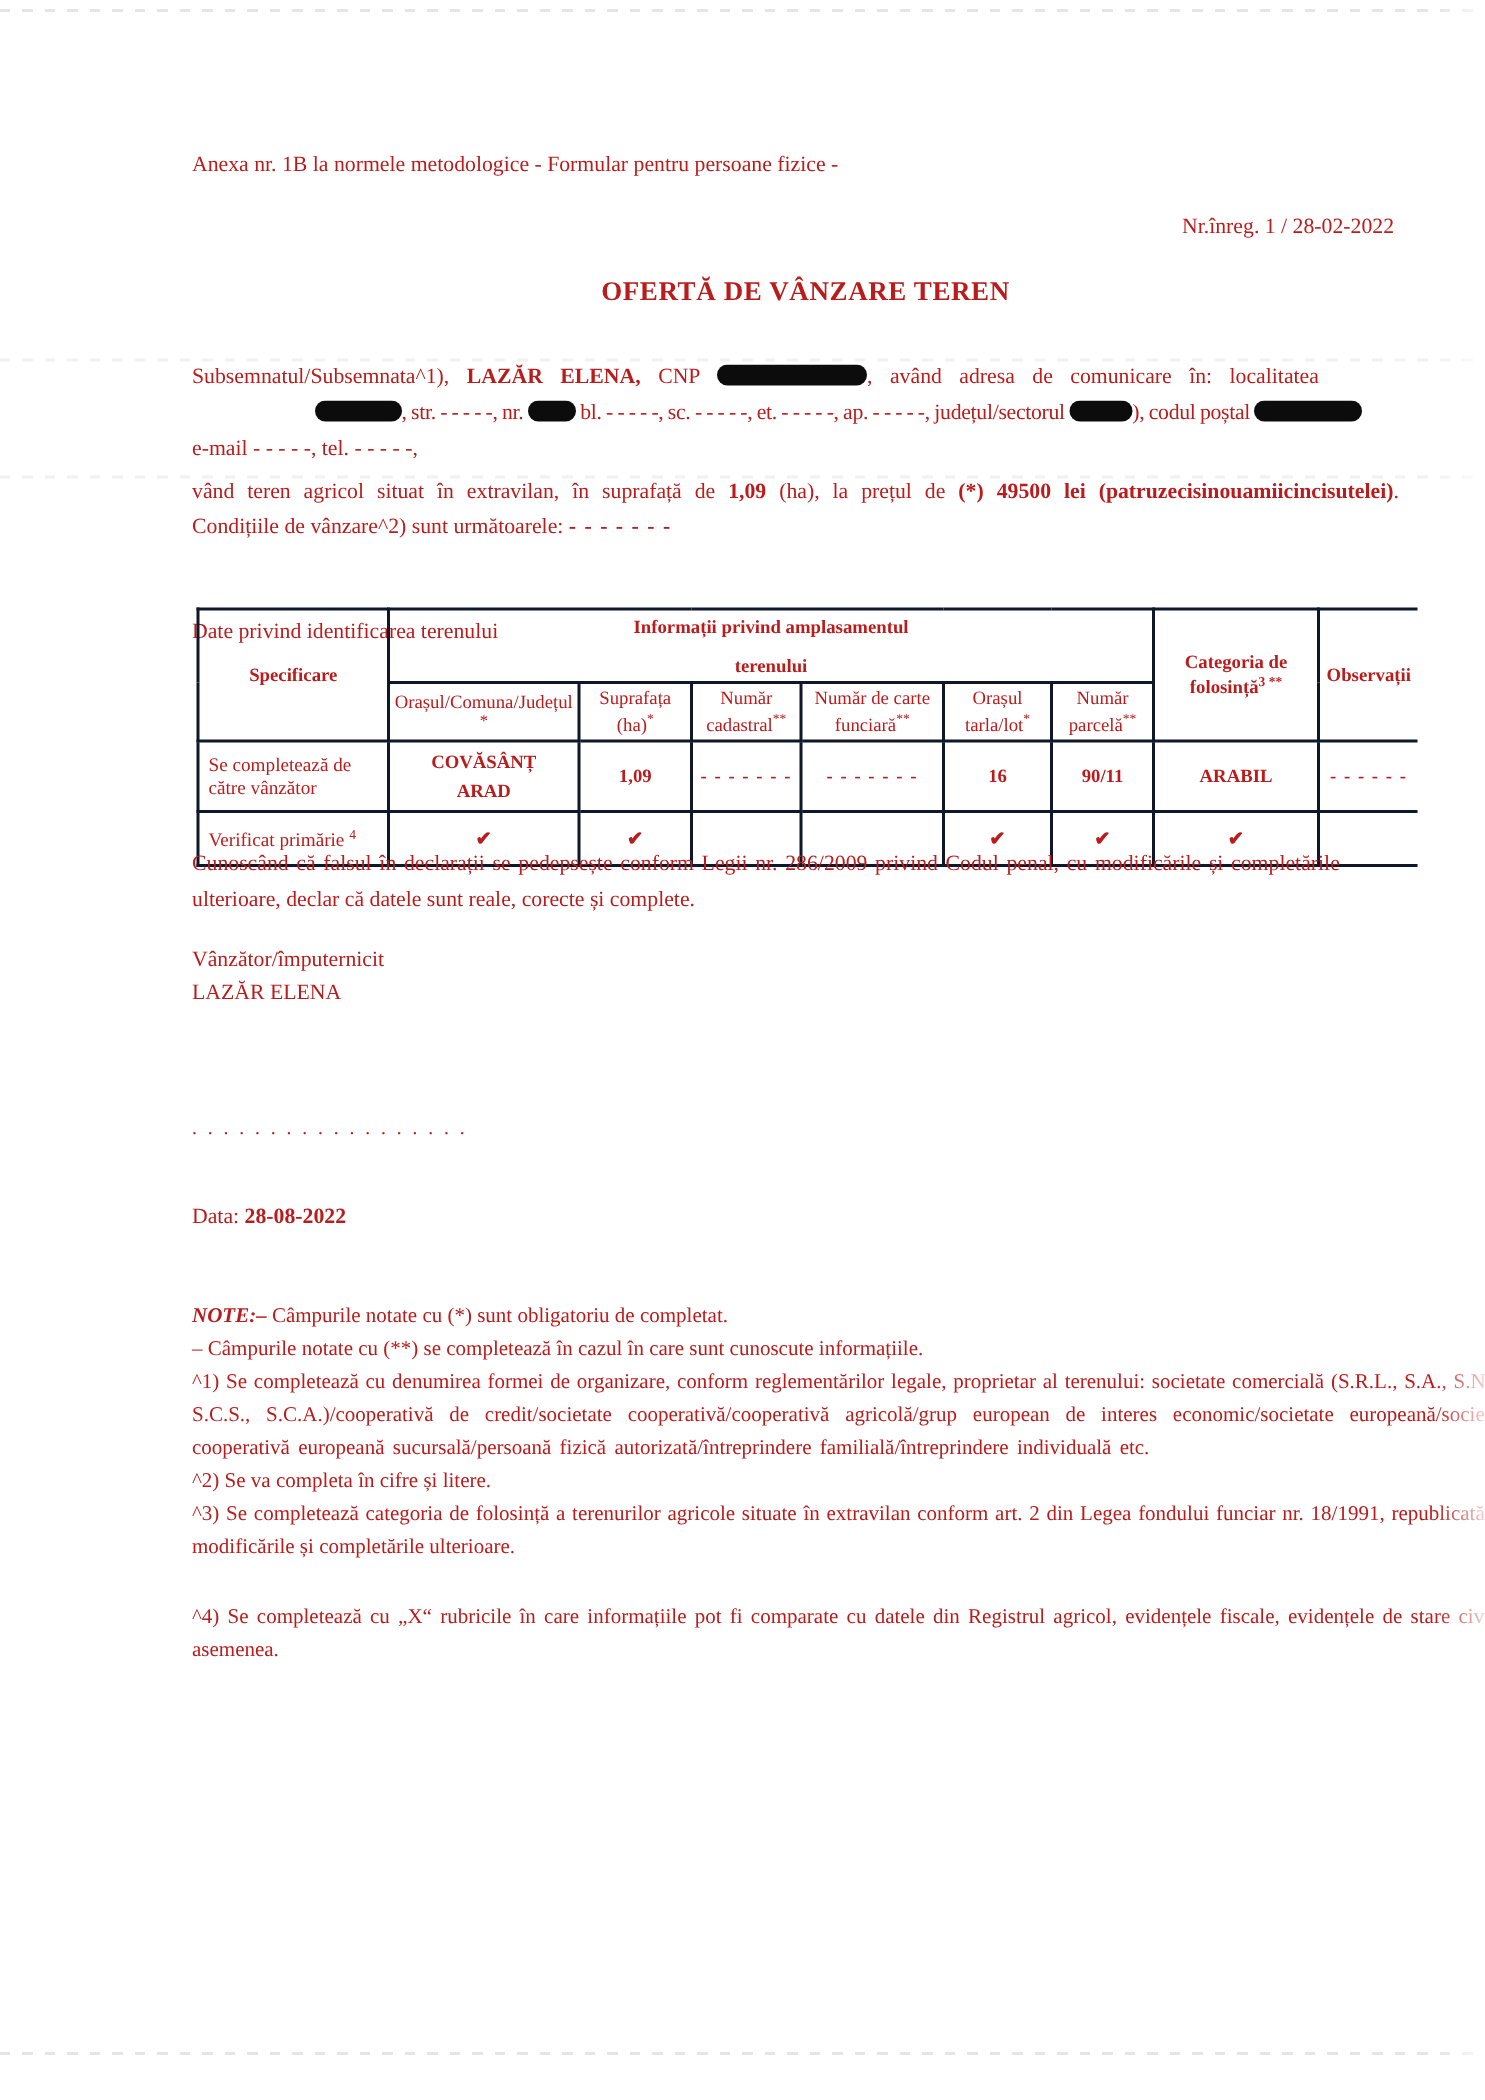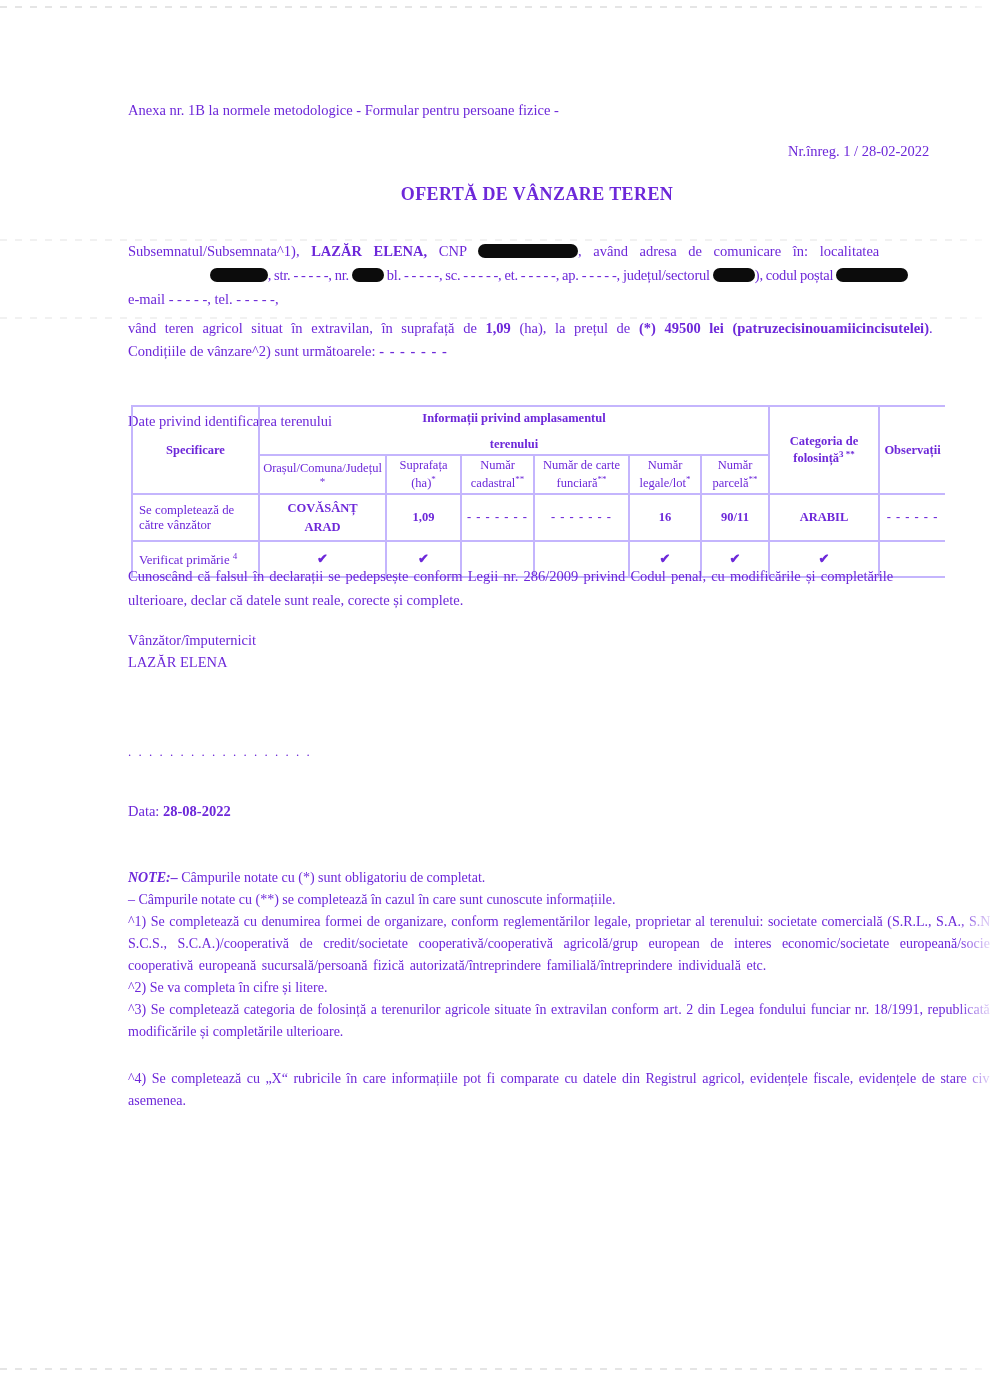--- a/index.html
+++ b/index.html
@@ -1,21 +1,21 @@
 <!DOCTYPE html>
 <html><head>
 <meta charset="utf-8">
 <style>
   * { margin:0; padding:0; box-sizing:border-box; }
   html,body { background:#e8e8e8; }
   body { width:990px; height:1400px; }
   .page {
     position:relative; width:990px; height:1400px; background:#ffffff;
     overflow:hidden; font-family:"Liberation Serif","DejaVu Serif",serif;
-    color:#6d28d9;
+    color:#b91c1c;
   }
   .abs { position:absolute; left:128px; white-space:nowrap; }
   .clip { width:862px; overflow:hidden; }
   .txt { font-size:14.5px; }
   b { font-weight:700; }
 
   .artifact { position:absolute; left:0; width:990px; height:2px;
     background:repeating-linear-gradient(90deg, rgba(0,0,0,0.10) 0 7px, rgba(0,0,0,0) 7px 15px); }
   .a-top { top:6px; }
   .a-p1 { top:239px; opacity:.55; }
@@ -39,21 +39,21 @@
 
   .l-vand { top:320px; word-spacing:5px; }
   .l-cond { top:343px; }
   .l-date { top:366px;margin-top:47px; }
   .dashes { letter-spacing:1px; }
 
   table.land {
     position:absolute; left:131px; top:405px; border-collapse:collapse;
     table-layout:fixed; width:813px; font-size:12.5px;
   }
-  table.land td { border:2px solid #c4b5fd; text-align:center; vertical-align:middle;
+  table.land td { border:2px solid #0f172a; text-align:center; vertical-align:middle;
     padding:2px 3px; }
   table.land td.no-right { border-right:none; }
   table.land td.lbl { text-align:left; padding:3px 6px; white-space:normal; font-size:12.8px; }
   .ghead { font-weight:700; }
   .ghead .gl1 { display:block; margin-top:2px; }
   .ghead .gl2 { display:block; margin-top:11px; }
   .subhead { font-weight:400; white-space:normal; line-height:1.25; }
   .subhead sup, .cat sup, .lbl sup { font-size:9px; }
   .mark-below { display:block; margin-top:-2px; font-size:11px; }
   .cat { font-weight:700; white-space:normal; }
@@ -160,21 +160,21 @@
       <td class="subhead">
         <span>Suprafața (ha)</span><sup>*</sup>
       </td>
       <td class="subhead">
         <span>Număr cadastral</span><sup>**</sup>
       </td>
       <td class="subhead">
         <span>Număr de carte funciară</span><sup>**</sup>
       </td>
       <td class="subhead">
-        <span>Număr legale/lot</span><sup>*</sup>
+        <span>Orașul tarla/lot</span><sup>*</sup>
       </td>
       <td class="subhead">
         <span>Număr parcelă</span><sup>**</sup>
       </td>
     </tr>
     <tr class="r-body1">
       <td class="lbl">Se completează de către vânzător</td>
       <td class="val preline">COVĂSÂNȚ
 ARAD</td>
       <td class="val">1,09</td>

